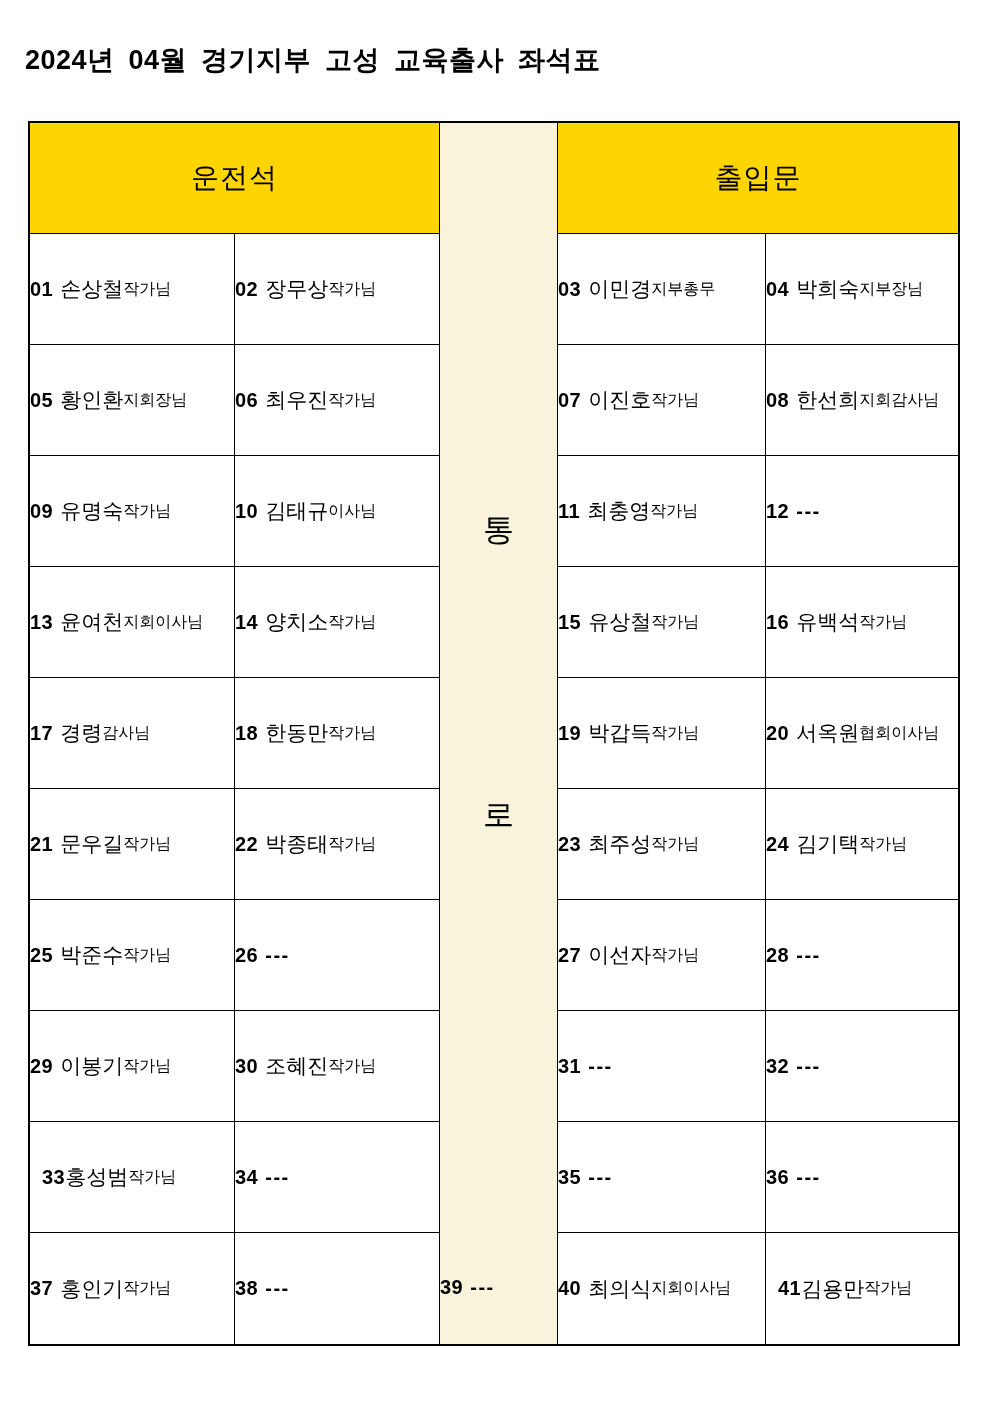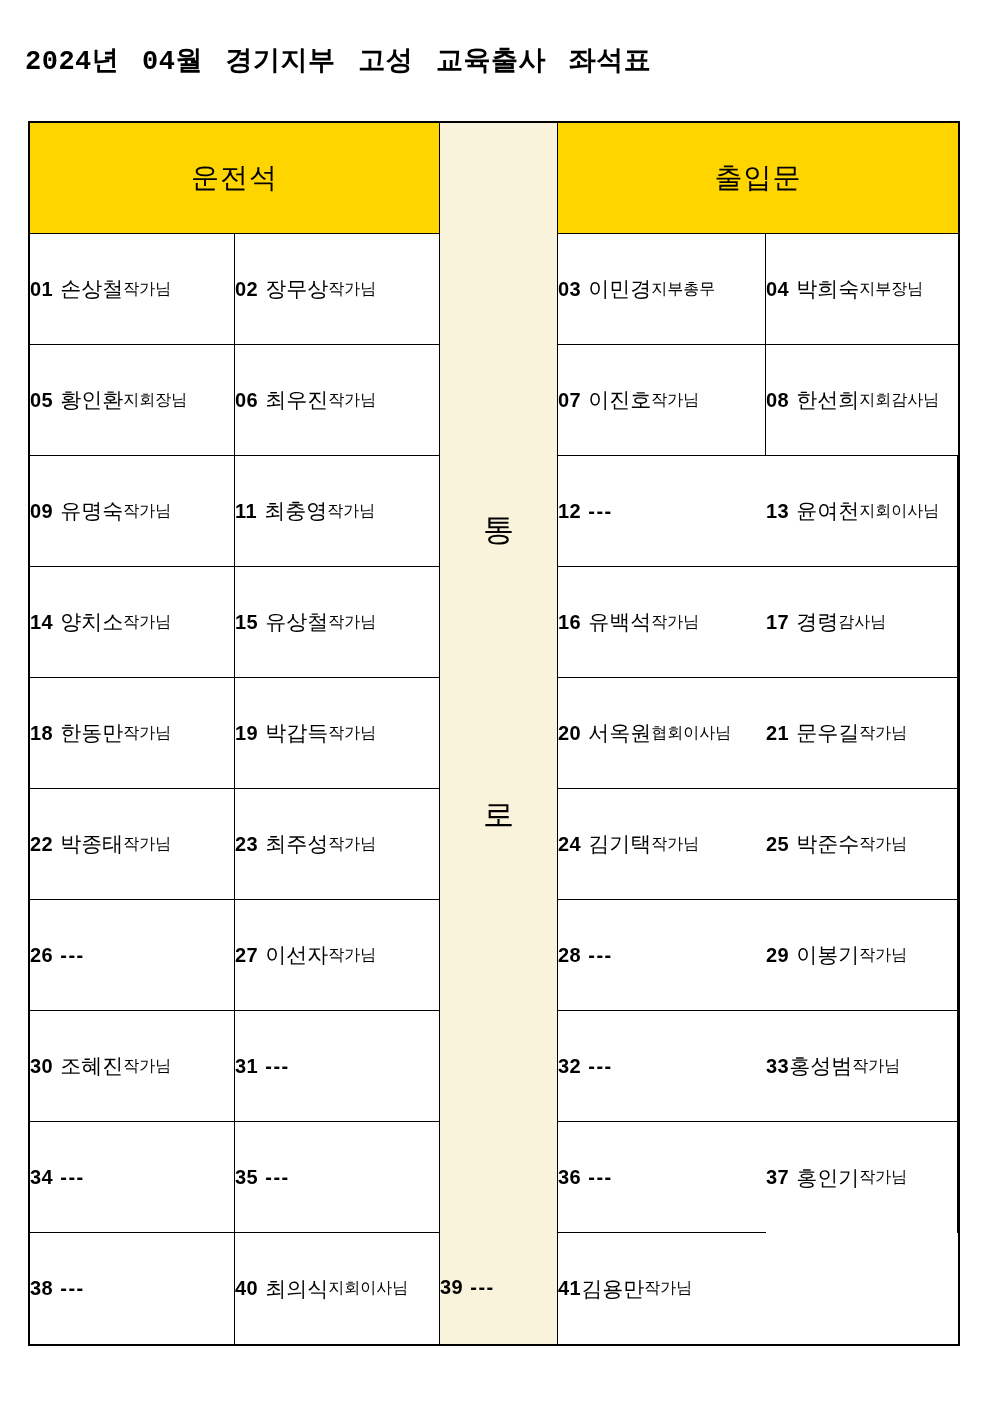--- a/index.html
+++ b/index.html
@@ -4,21 +4,20 @@
 <style>
   html,body{margin:0;padding:0;}
   body{
     width:992px;height:1403px;background:#ffffff;position:relative;
     font-family:"Liberation Sans","DejaVu Sans",sans-serif;color:#000;
   }
   .page-title{
     position:absolute;left:25px;top:42px;margin:0;
     font-size:27px;font-weight:bold;letter-spacing:.5px;word-spacing:6px;
     white-space:nowrap;
-    font-family:Liberation Mono, monospace;
   }
   .seat-table{
     position:absolute;left:28px;top:121px;
     display:grid;
     grid-template-columns:205px 205px 118px 208px 192px;
     grid-template-rows:repeat(11,111px);
     border:2px solid #000;background:#fff;
   }
   .cell{box-sizing:border-box;border-right:1px solid #000;border-bottom:1px solid #000;}
   .no-r{border-right:none;}
@@ -38,21 +37,21 @@
   }
   .aisle-char.tong{top:407px;}
   .aisle-char.ro{top:692px;}
   .aisle-seat{
     position:absolute;top:1164px;left:0;width:100%;
     transform:translateY(-50%);
     display:flex;align-items:center;padding-left:0;box-sizing:border-box;
   }
   .seat{display:flex;align-items:center;padding-left:0;}
   .no{font-weight:bold;font-size:20px;letter-spacing:.5px;margin-right:7px;}
-  .no.tight{margin-right:0;}
+  .no.tight{margin-right:0;margin-left:12px;}
   .nm{font-size:21px;white-space:nowrap;}
   .nm.dashes{font-size:20px;font-weight:bold;letter-spacing:1.5px;}
   .tt{font-size:16px;white-space:nowrap;}
 </style>
 </head>
 <body>
 
 <h1 class="page-title">2024년 04월 경기지부 고성 교육출사 좌석표</h1>
 
 <div class="seat-table">
@@ -110,20 +109,25 @@
       <span class="no">08</span>
       <span class="nm">한선희</span>
       <span class="tt">지회감사님</span>
     </div>
     <div class="cell seat">
       <span class="no">09</span>
       <span class="nm">유명숙</span>
       <span class="tt">작가님</span>
     </div>
     <div class="cell seat">
+      <span class="no">10</span>
+      <span class="nm">김태규</span>
+      <span class="tt">이사님</span>
+    </div>
+    <div class="cell seat">
       <span class="no">11</span>
       <span class="nm">최충영</span>
       <span class="tt">작가님</span>
     </div>
     <div class="cell seat no-r">
       <span class="no">12</span>
       <span class="nm dashes">---</span>
     </div>
     <div class="cell seat">
       <span class="no">13</span>

